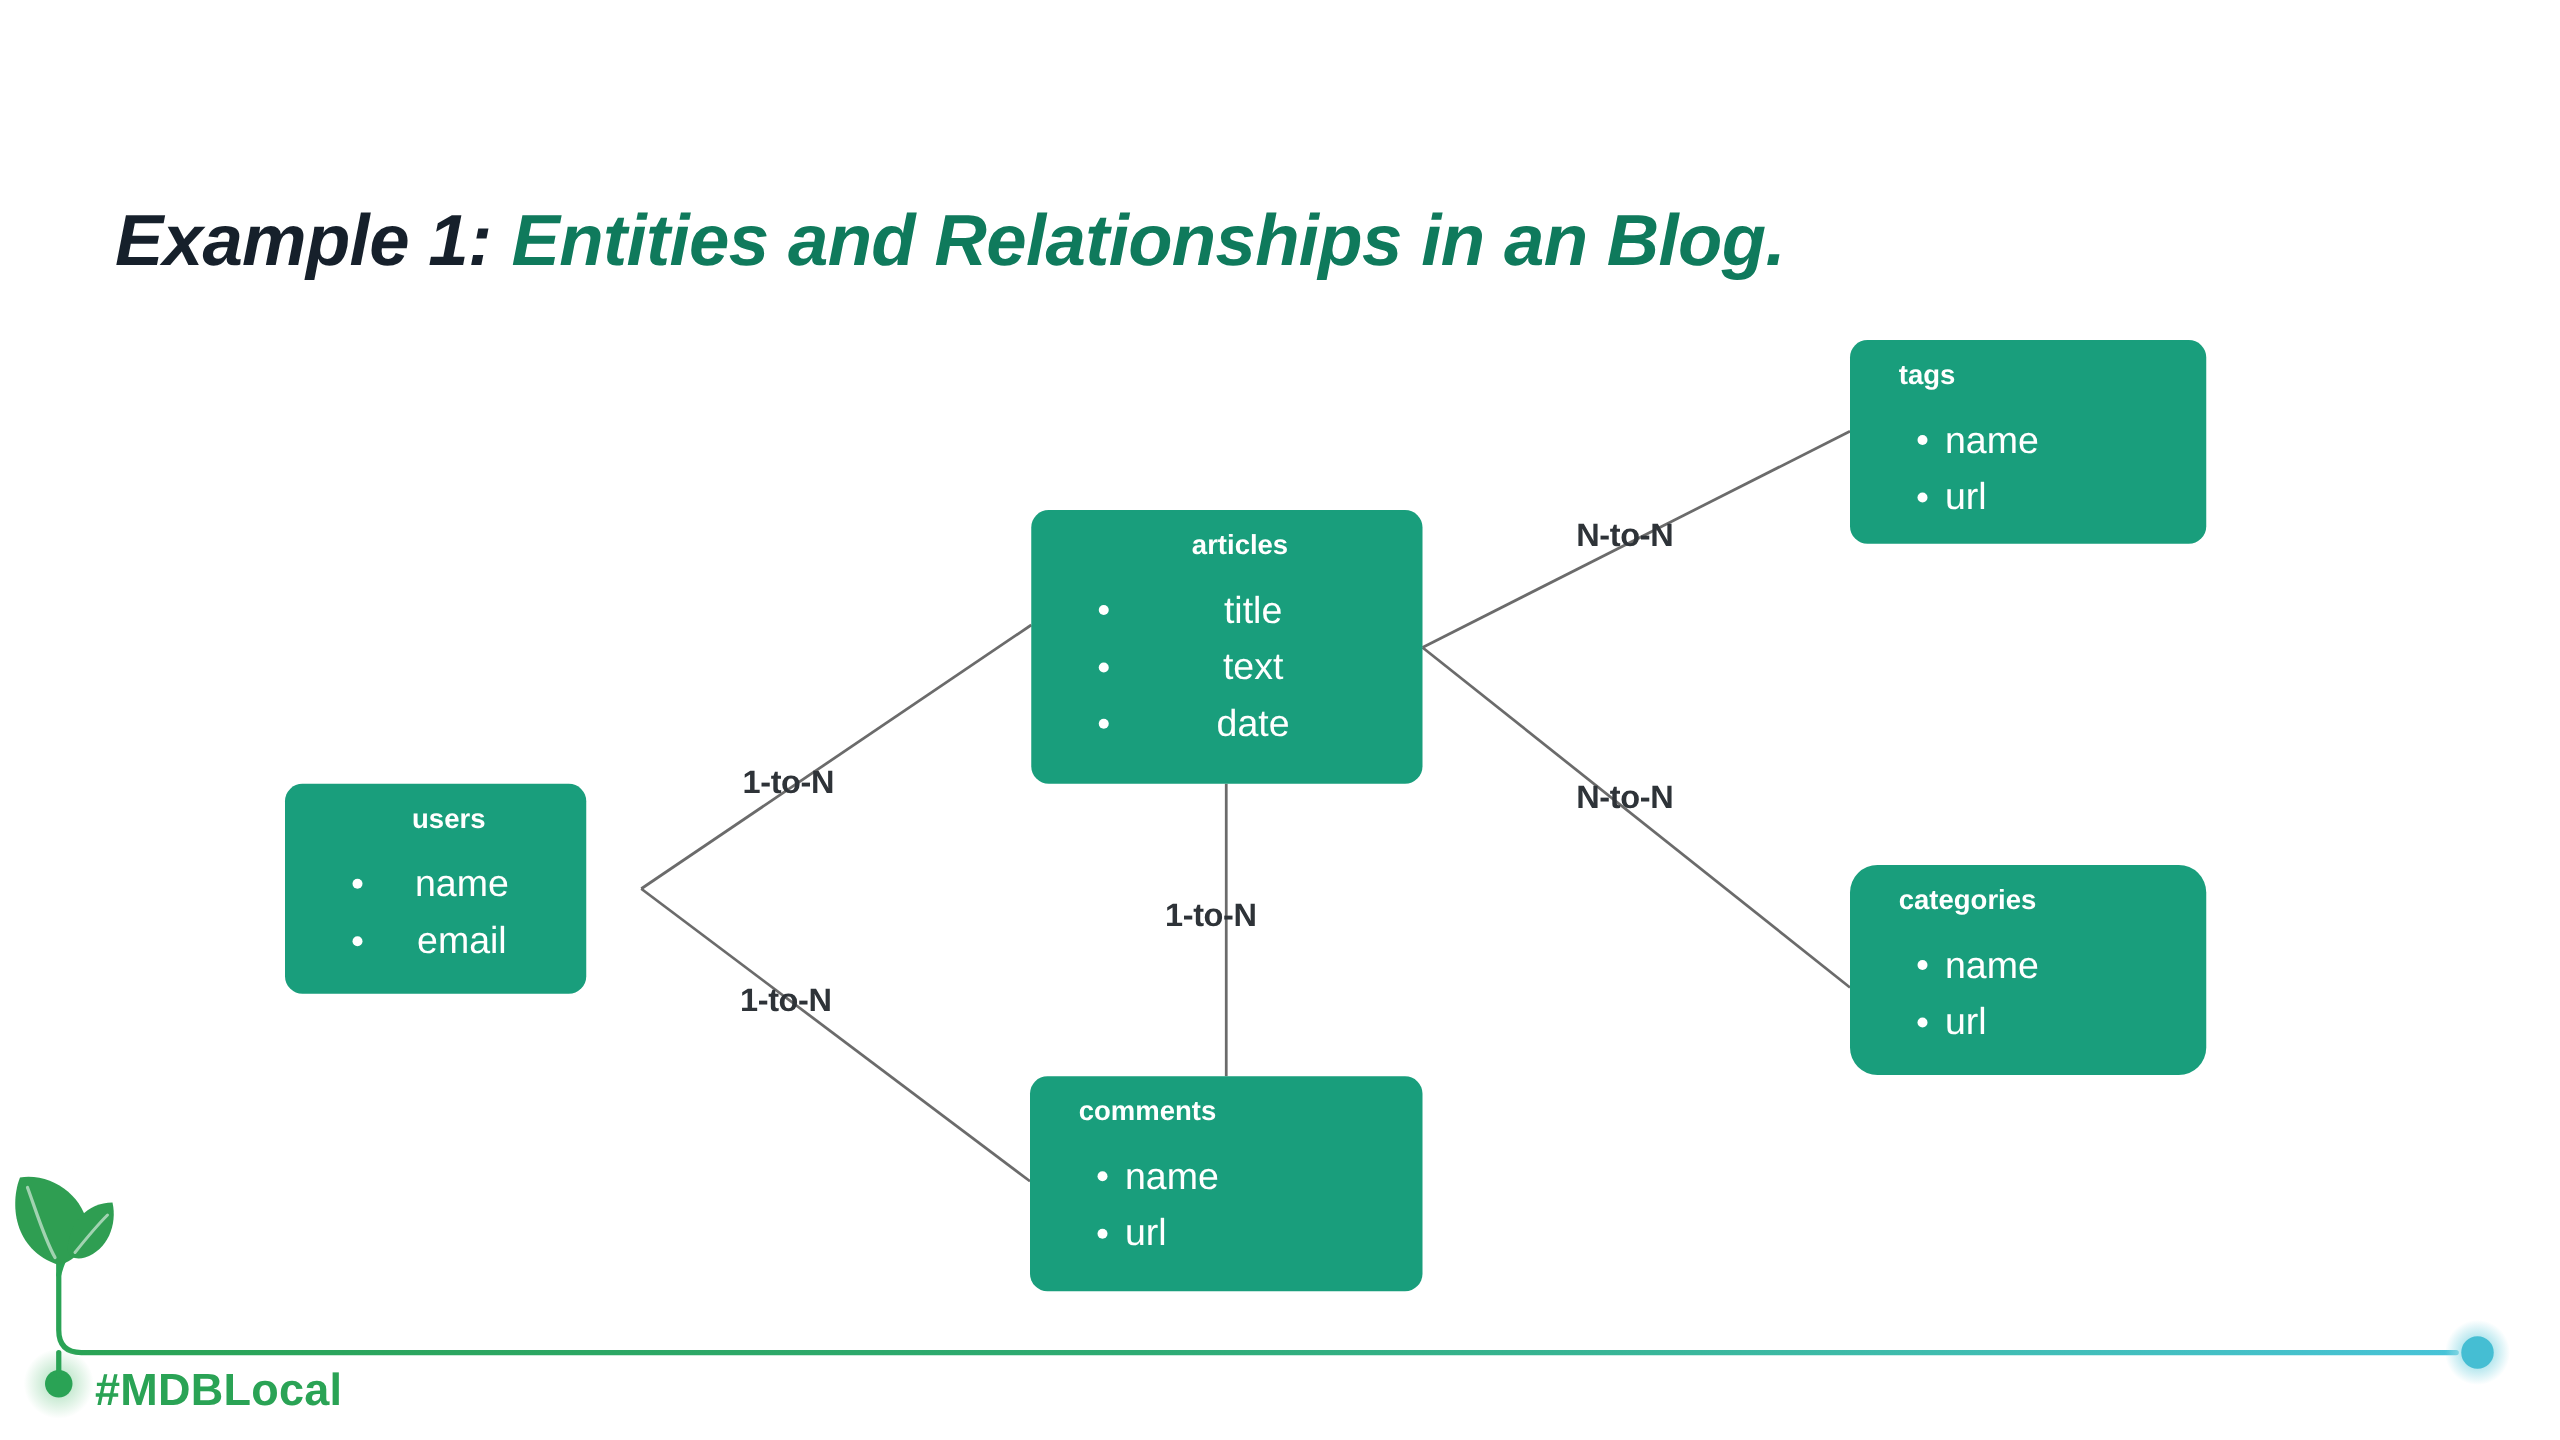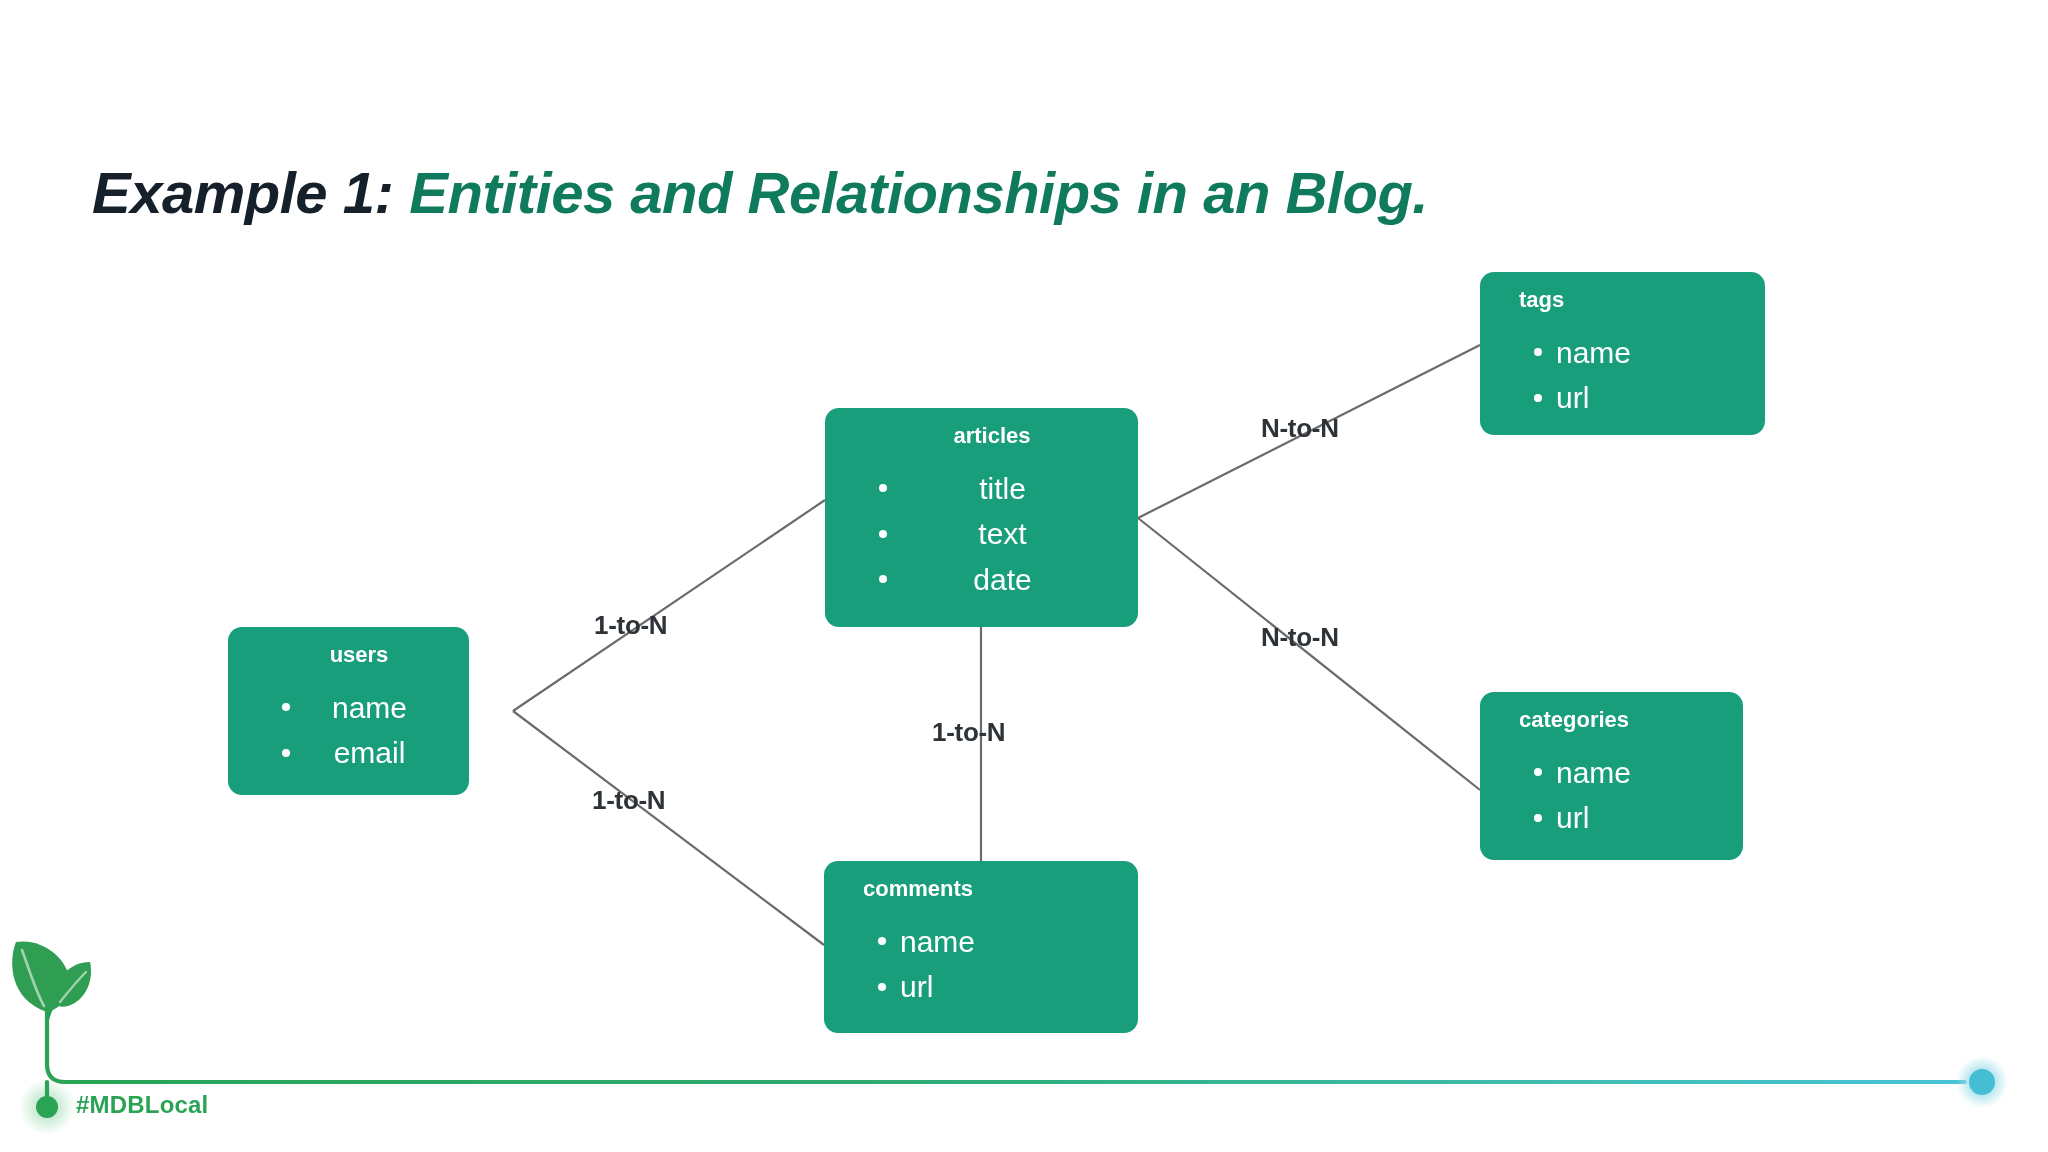--- a/index.html
+++ b/index.html
@@ -85,21 +85,21 @@
     margin-top: -4px;
     border-radius: 50%;
     background: #ffffff;
   }
 
   
   #ent-users      { left: 228px;  top: 627px; width: 241px; height: 168px; text-align: center; }
   #ent-articles   { left: 825px;  top: 408px; width: 313px; height: 219px; text-align: center; }
   #ent-comments   { left: 824px;  top: 861px; width: 314px; height: 172px; }
   #ent-tags       { left: 1480px; top: 272px; width: 285px; height: 163px; }
-  #ent-categories { left: 1480px; top: 692px; width: 263px; height: 168px; }
+  #ent-categories { left: 1480px; top: 692px; width: 285px; height: 168px; border-radius: 22px; }
 
   
   .rel-label {
     position: absolute;
     font-size: 26px;
     font-weight: 700;
     color: #2e3338;
     white-space: nowrap;
     letter-spacing: -0.3px;
     background: transparent;
@@ -114,21 +114,21 @@
   #footer-line-wrap {
     position: absolute;
     left: 0; top: 0;
     width: 2048px; height: 1152px;
     pointer-events: none;
   }
   #footer-hash {
     position: absolute;
     left: 76px;
     top: 1091px;
-    font-size: 24px;
+    font-size: 36px;
     font-weight: 700;
     color: #2aa355;
     letter-spacing: 0.2px;
     white-space: nowrap;
   }
 </style>
 </head>
 <body>
 
 <div id="slide">

